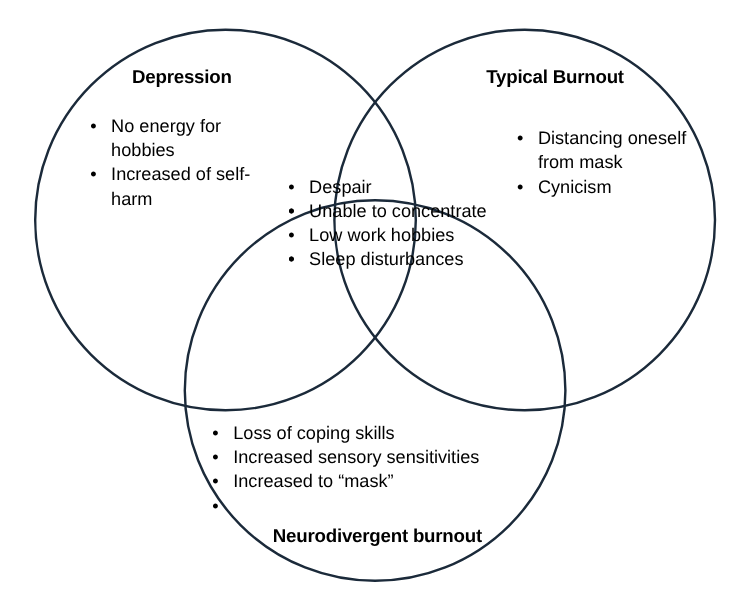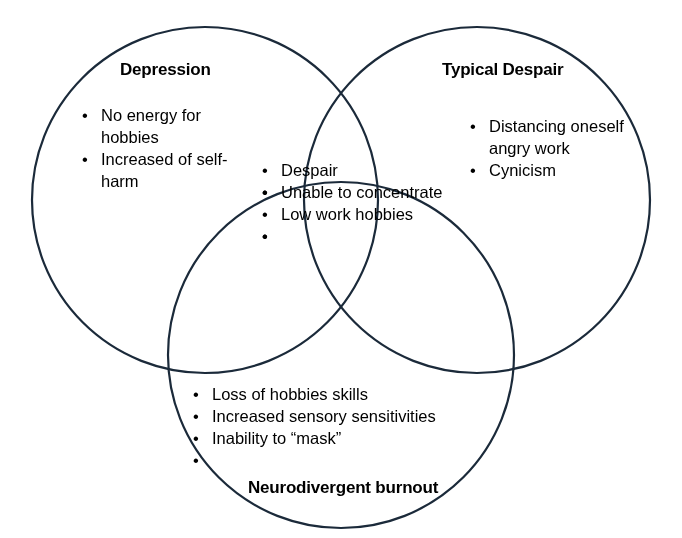--- a/index.html
+++ b/index.html
@@ -110,25 +110,25 @@
       <li>
         <span class="bullet-dot">•</span>
         <span>No energy for hobbies</span>
       </li>
       <li>
         <span class="bullet-dot">•</span>
         <span>Increased of self-harm</span>
       </li>
     </ul>
 
-    <div class="title" id="title-typical-burnout">Typical Despair</div>
+    <div class="title" id="title-typical-burnout">Typical Burnout</div>
     <ul class="bullet-list" id="list-typical-burnout">
       <li>
         <span class="bullet-dot">•</span>
-        <span>Distancing oneself angry work</span>
+        <span>Distancing oneself from mask</span>
       </li>
       <li>
         <span class="bullet-dot">•</span>
         <span>Cynicism</span>
       </li>
     </ul>
 
     <ul class="bullet-list" id="list-overlap">
       <li>
         <span class="bullet-dot">•</span>
@@ -143,35 +143,36 @@
       </li>
       <li>
         <span class="bullet-dot">•</span>
         <span>Low work hobbies</span>
       </li>
       <li>
         <span class="bullet-dot">•</span>
       </li>
       <li>
         <span class="bullet-dot">•</span>
+        <span>Sleep disturbances</span>
       </li>
     </ul>
 
     <ul class="bullet-list" id="list-neurodivergent">
       <li>
         <span class="bullet-dot">•</span>
-        <span>Loss of hobbies skills</span>
+        <span>Loss of coping skills</span>
       </li>
       <li>
         <span class="bullet-dot">•</span>
         <span>Increased sensory sensitivities</span>
       </li>
       <li>
         <span class="bullet-dot">•</span>
-        <span>Inability to “mask”</span>
+        <span>Increased to “mask”</span>
       </li>
       <li>
         <span class="bullet-dot">•</span>
       </li>
     </ul>
     <div class="title" id="title-neurodivergent">Neurodivergent burnout</div>
 
   </div>
 </div>
 

